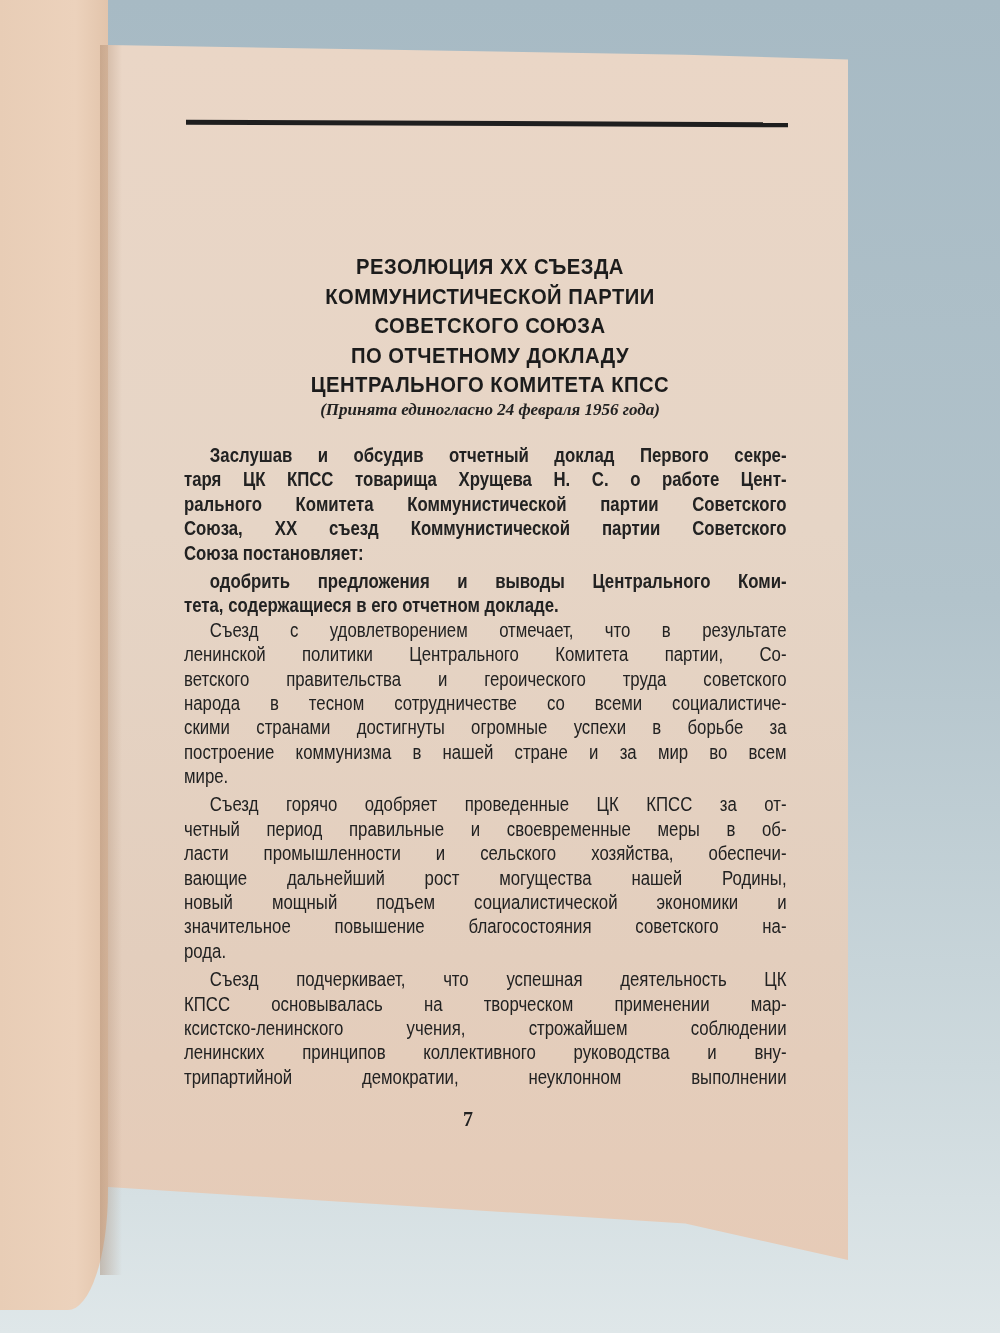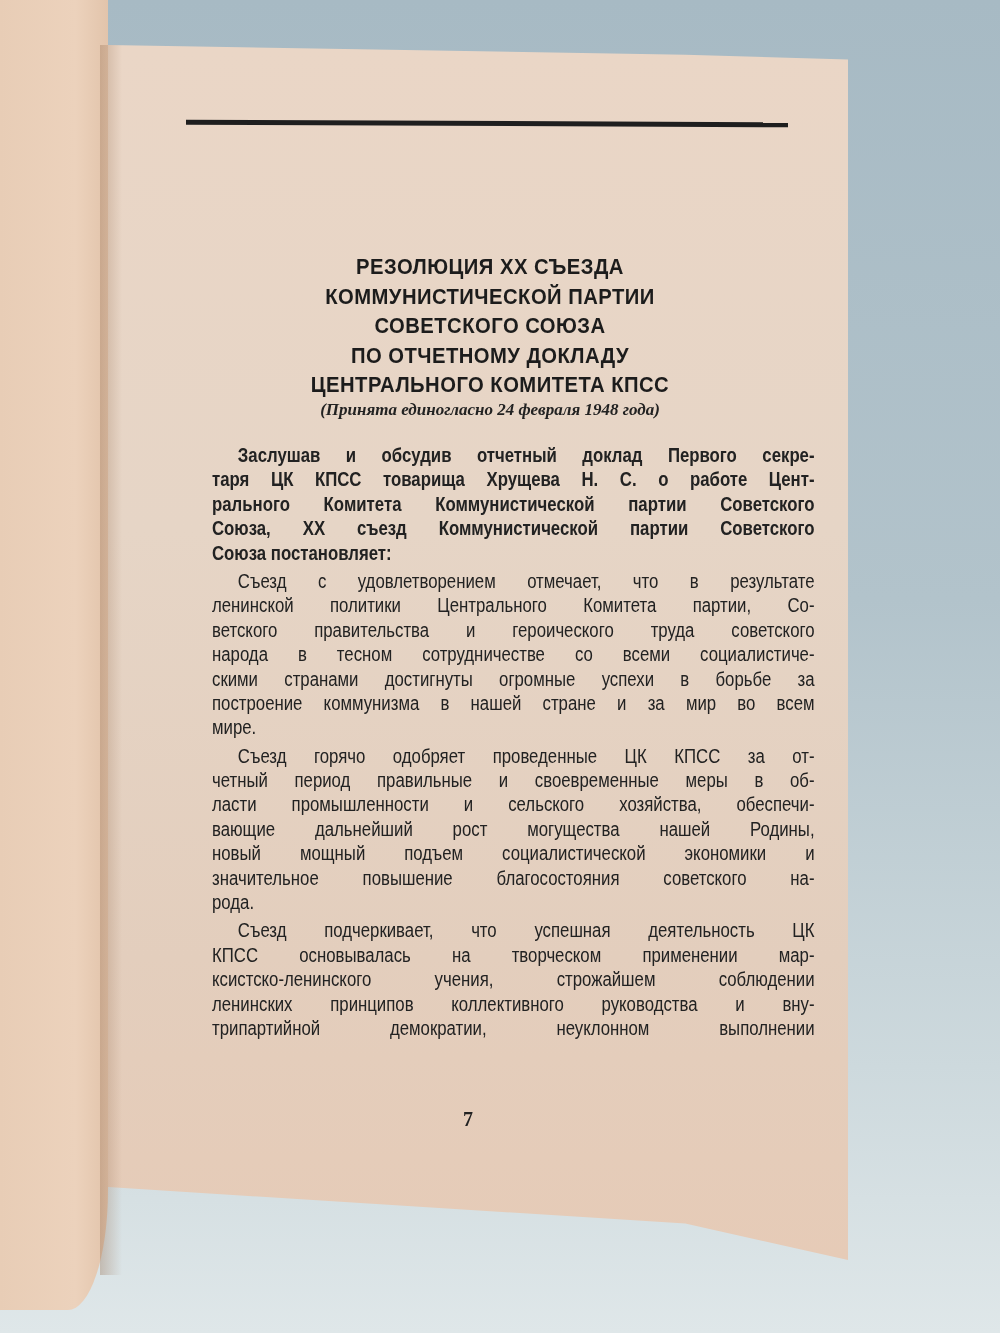--- a/index.html
+++ b/index.html
@@ -35,21 +35,20 @@
   }
   .subtitle {
     position:absolute; left:180px; top:400px; width:620px;
     text-align:center; font-style:italic; font-weight:bold; color:#222;
     font-size:17px; font-family: "Liberation Serif", serif;
   }
   .body {
     position:absolute; left:184px; top:443px; width:604px;
     color:#222; font-size:19.5px; line-height:24.4px;
     font-family: "Liberation Sans", sans-serif;
-    margin-left: 28px;
   }
   .body .line { display:block; white-space:nowrap; text-align:justify; text-align-last:justify; height:24.4px; transform: scaleX(0.86); transform-origin:left top; width:116%; }
   .body .line.last { text-align-last:left; }
   .body .line.indent { padding-left:30px; box-sizing:border-box; }
   .bold { font-weight:bold; }
   .gap { height:4px; }
   .page-num {
     position:absolute; left:463px; top:1108px; font-size:20px; font-weight:bold;
     font-family: "Liberation Serif", serif; color:#222;
   }
@@ -63,31 +62,35 @@
 <div class="rule"></div>
 
 <div class="title">
   <div>РЕЗОЛЮЦИЯ XX СЪЕЗДА</div>
   <div>КОММУНИСТИЧЕСКОЙ ПАРТИИ</div>
   <div>СОВЕТСКОГО СОЮЗА</div>
   <div>ПО ОТЧЕТНОМУ ДОКЛАДУ</div>
   <div>ЦЕНТРАЛЬНОГО КОМИТЕТА КПСС</div>
 </div>
 
-<div class="subtitle">(Принята единогласно 24 февраля 1948 года)</div>
+<div class="subtitle">(Принята единогласно 24 февраля 1956 года)</div>
 
 <div class="body">
   <div class="bold">
     <span class="line indent">Заслушав и обсудив отчетный доклад Первого секре-</span>
     <span class="line">таря ЦК КПСС товарища Хрущева Н. С. о работе Цент-</span>
     <span class="line">рального  Комитета Коммунистической партии Советского</span>
     <span class="line">Союза, XX съезд Коммунистической партии Советского</span>
     <span class="line last">Союза постановляет:</span>
   </div>
   <div class="gap"></div>
+  <div class="bold">
+    <span class="line indent">одобрить предложения и выводы Центрального Коми-</span>
+    <span class="line last">тета, содержащиеся в его отчетном докладе.</span>
+  </div>
   <div>
     <span class="line indent">Съезд с удовлетворением отмечает, что в результате</span>
     <span class="line">ленинской политики Центрального Комитета партии, Со-</span>
     <span class="line">ветского правительства и героического труда советского</span>
     <span class="line">народа в тесном сотрудничестве со всеми социалистиче-</span>
     <span class="line">скими странами достигнуты огромные успехи в борьбе за</span>
     <span class="line">построение коммунизма в нашей стране и за мир во всем</span>
     <span class="line last">мире.</span>
   </div>
   <div class="gap"></div>

